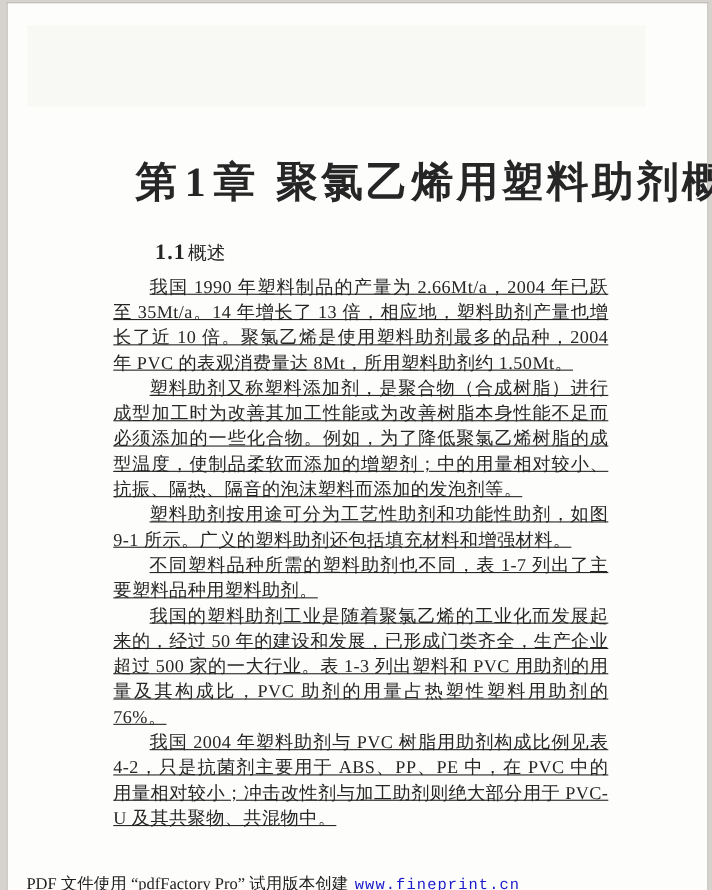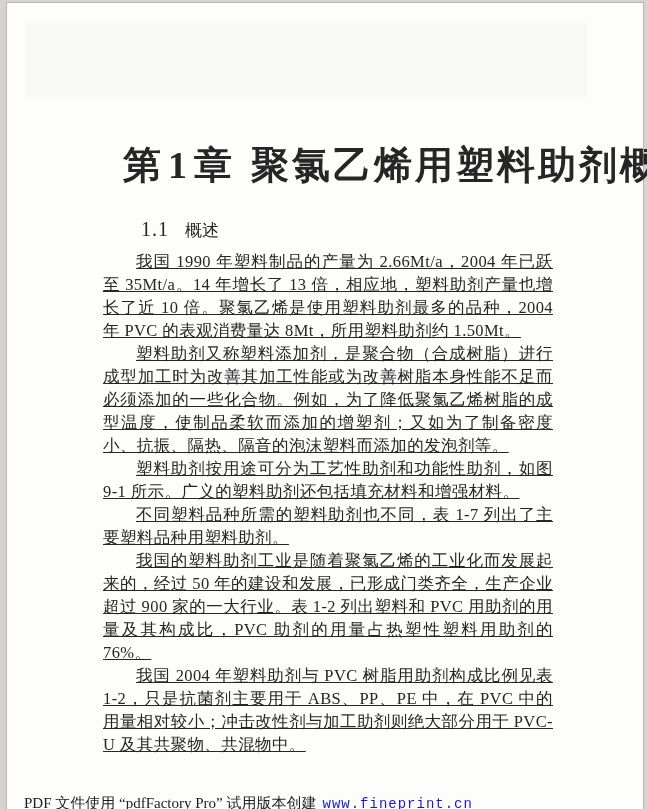--- a/index.html
+++ b/index.html
@@ -45,26 +45,26 @@
   }
   .chapter-text {
     margin-left: 16px;
   }
   .section-heading {
     margin: 27px 0 0 96px;
     padding-left: 38px;
   }
   .sec-num {
     font-size: 20px;
-    font-weight: 400;
+    font-weight: 700;
     letter-spacing: 1px;
   }
   .sec-title {
     font-size: 17px;
-    margin-left: 16px;
+    margin-left: 2px;
   }
   .body-text {
     margin: 8px 96px 0 96px;
     width: 450px;
     font-size: 16.5px;
     line-height: 23px;
     text-align: justify;
     letter-spacing: 0.4px;
     text-decoration: underline;
   }
@@ -99,24 +99,24 @@
   <div class="chapter-title">
     <span>第</span><span class="chapter-num">1</span><span>章</span><span class="chapter-text">聚氯乙烯用塑料助剂概况</span>
   </div>
 
   <div class="section-heading">
     <span class="sec-num">1.1</span><span class="sec-title">概述</span>
   </div>
 
   <div class="body-text">
     <p>我国 1990 年塑料制品的产量为 2.66Mt/a，2004 年已跃至 35Mt/a。14 年增长了 13 倍，相应地，塑料助剂产量也增长了近 10 倍。聚氯乙烯是使用塑料助剂最多的品种，2004 年 PVC 的表观消费量达 8Mt，所用塑料助剂约 1.50Mt。</p>
-    <p>塑料助剂又称塑料添加剂，是聚合物（合成树脂）进行成型加工时为改善其加工性能或为改善树脂本身性能不足而必须添加的一些化合物。例如，为了降低聚氯乙烯树脂的成型温度，使制品柔软而添加的增塑剂；又如为了制备密度小、抗振、隔热、隔音的泡沫塑料而添加的发泡剂等。</p>
+    <p>塑料助剂又称塑料添加剂，是聚合物（合成树脂）进行成型加工时为改善其加工性能或为改善树脂本身性能不足而必须添加的一些化合物。例如，为了降低聚氯乙烯树脂的成型温度，使制品柔软而添加的增塑剂；中的用量相对较小、抗振、隔热、隔音的泡沫塑料而添加的发泡剂等。</p>
     <p>塑料助剂按用途可分为工艺性助剂和功能性助剂，如图 9-1 所示。广义的塑料助剂还包括填充材料和增强材料。</p>
     <p>不同塑料品种所需的塑料助剂也不同，表 1-7 列出了主要塑料品种用塑料助剂。</p>
-    <p>我国的塑料助剂工业是随着聚氯乙烯的工业化而发展起来的，经过 50 年的建设和发展，已形成门类齐全，生产企业超过 900 家的一大行业。表 1-2 列出塑料和 PVC 用助剂的用量及其构成比，PVC 助剂的用量占热塑性塑料用助剂的 76%。</p>
-    <p>我国 2004 年塑料助剂与 PVC 树脂用助剂构成比例见表 1-2，只是抗菌剂主要用于 ABS、PP、PE 中，在 PVC 中的用量相对较小；冲击改性剂与加工助剂则绝大部分用于 PVC-U 及其共聚物、共混物中。</p>
+    <p>我国的塑料助剂工业是随着聚氯乙烯的工业化而发展起来的，经过 50 年的建设和发展，已形成门类齐全，生产企业超过 500 家的一大行业。表 1-3 列出塑料和 PVC 用助剂的用量及其构成比，PVC 助剂的用量占热塑性塑料用助剂的 76%。</p>
+    <p>我国 2004 年塑料助剂与 PVC 树脂用助剂构成比例见表 4-2，只是抗菌剂主要用于 ABS、PP、PE 中，在 PVC 中的用量相对较小；冲击改性剂与加工助剂则绝大部分用于 PVC-U 及其共聚物、共混物中。</p>
   </div>
 
   <div class="watermark">
     <span>PDF 文件使用 “pdfFactory Pro” 试用版本创建</span><a href="#">www.fineprint.cn</a>
   </div>
 
 </div>
 
 </body></html>

